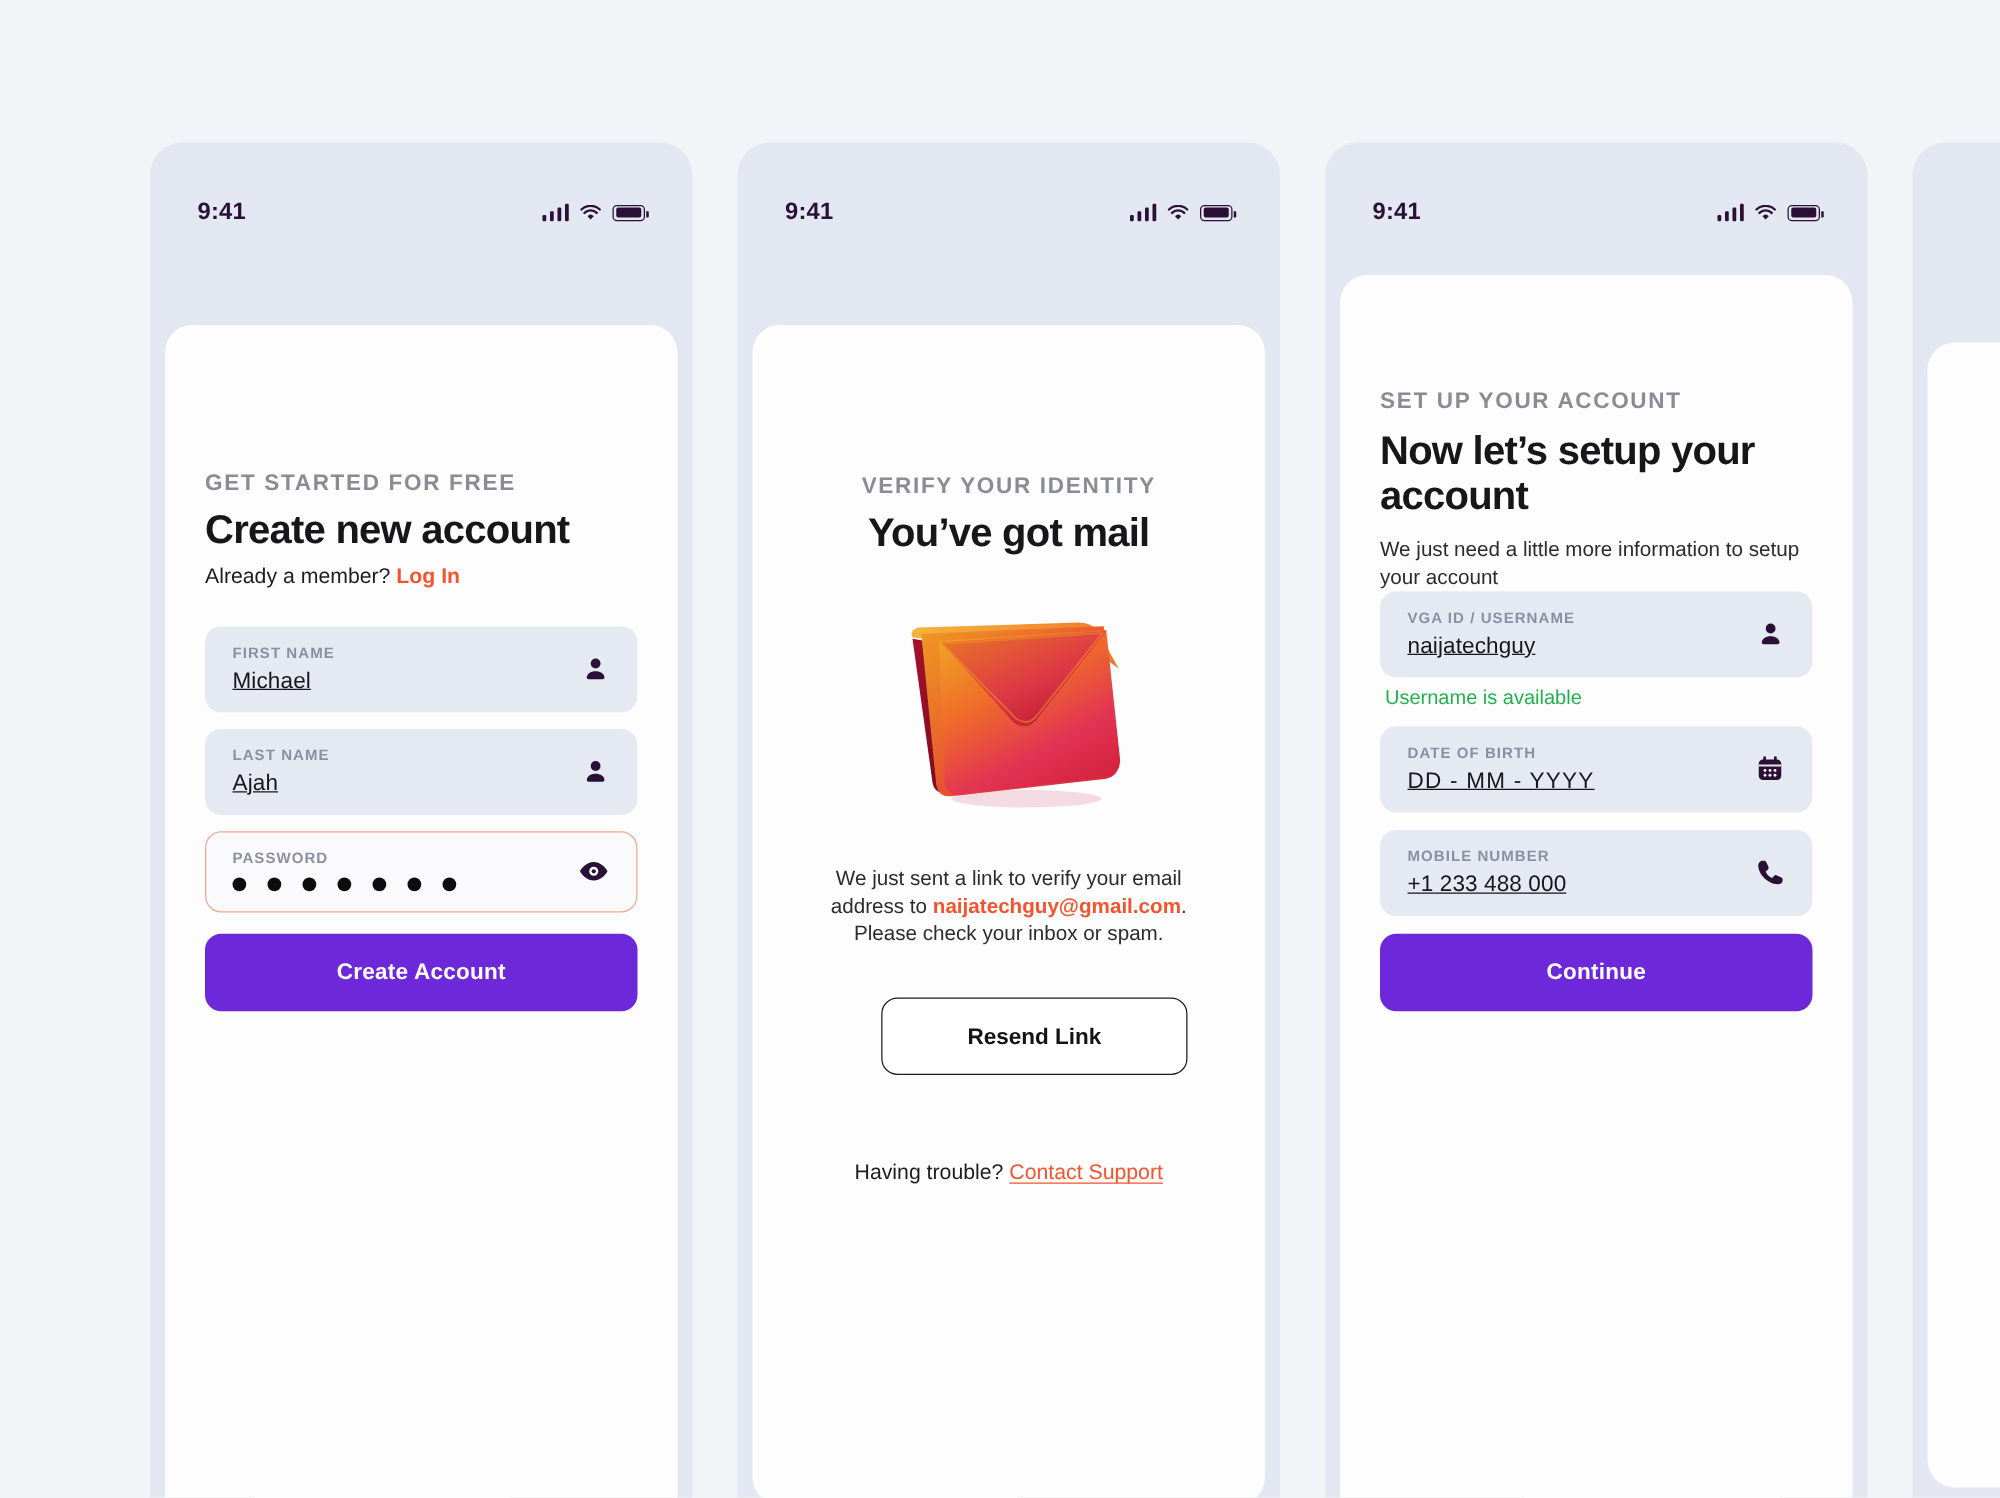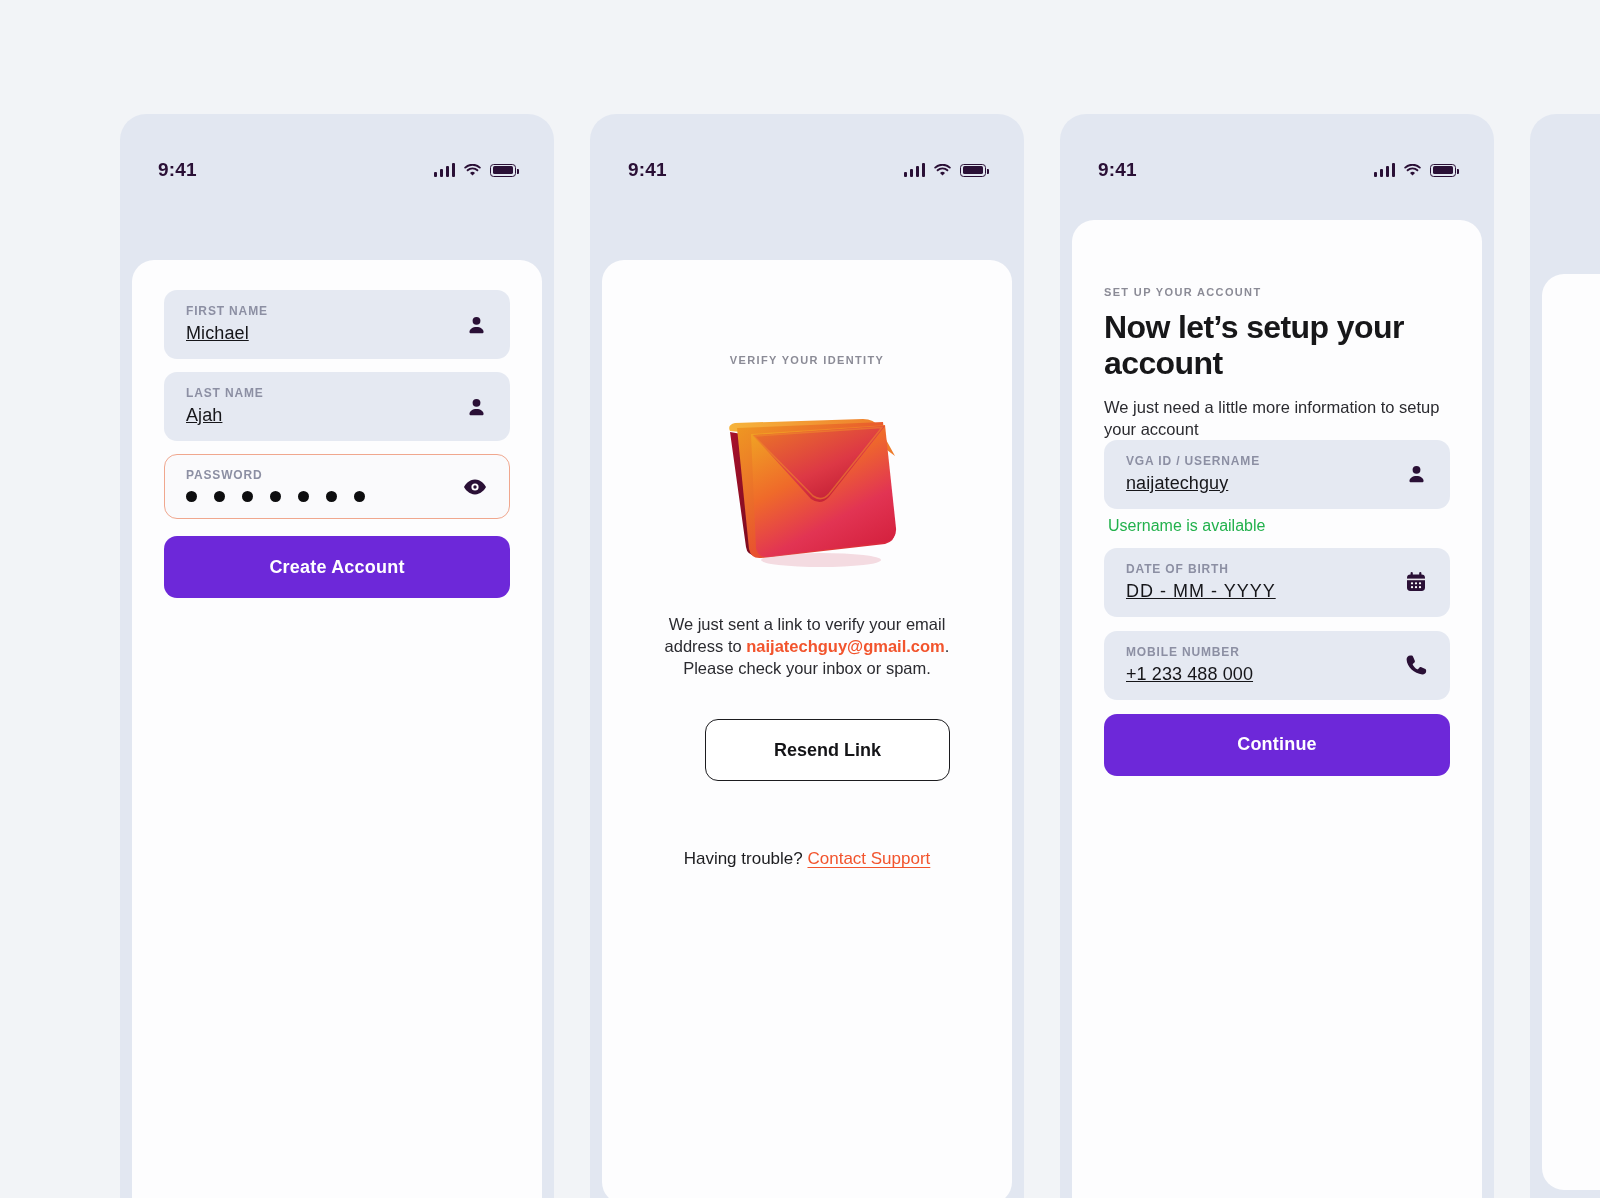--- a/index.html
+++ b/index.html
@@ -66,22 +66,22 @@
     border-radius:22px;
   }
   #phone-2 .screen { top:146px; bottom:106px; }
   #phone-3 .screen { top:106px; bottom:68px; }
   #phone-4 .screen { top:160px; bottom:120px; }
 
   .screen-inner { padding:0 32px; }
 
   
   .eyebrow {
-    font-size:11px; font-weight:700; letter-spacing:1.35px;
-    color:#8b8b96; text-transform:uppercase;
+    font-size:18px; font-weight:700; letter-spacing:1.35px;
+    color:#8b8b96; text-transform:uppercase;margin-top:24px;
   }
   .title {
     font-size:32px; font-weight:700; color:#171719;
     letter-spacing:-0.6px; line-height:1.12;
   }
   .subline { font-size:17px; color:#1d1d20; }
   .link-red { color:#f2542d; font-weight:700; }
   .desc { font-size:16.5px; color:#2b2b30; line-height:1.34; }
 
   
@@ -189,20 +189,25 @@
         </div>
         <div class="battery">
             <span></span>
           </div>
       </div>
     </div>
 
     <div class="screen">
       <div class="screen-inner">
 
+        <div class="s1-head">
+          <div class="eyebrow">GET STARTED FOR FREE</div>
+          <div class="title">Create new account</div>
+          <div class="subline"><span>Already a member? </span><span class="link-red">Log In</span></div>
+        </div>
 
         <div class="s1-fields">
 
           <div class="field">
             <div class="field-label">FIRST NAME</div>
             <div class="field-value">Michael</div>
             <div class="field-icon">
               <svg width="21" height="21" viewBox="0 0 22 22" fill="#2a1036">
                 <circle cx="11" cy="6.6" r="4.1"></circle>
                 <path d="M3.6 18.4c0-3.3 3.3-5.4 7.4-5.4s7.4 2.1 7.4 5.4c0 .9-.7 1.3-1.6 1.3H5.2c-.9 0-1.6-.4-1.6-1.3z"></path>
@@ -273,20 +278,21 @@
             <span></span>
           </div>
       </div>
     </div>
 
     <div class="screen">
       <div class="screen-inner">
 
         <div class="s2-head">
           <div class="eyebrow">VERIFY YOUR IDENTITY</div>
+          <div class="title">You’ve got mail</div>
         </div>
 
         <div class="s2-art">
           <svg width="188" height="165" viewBox="0 0 188 165">
             <defs>
               <linearGradient id="envFront" x1="0.15" y1="0" x2="0.75" y2="1">
                 <stop offset="0%" stop-color="#f0a024"></stop>
                 <stop offset="38%" stop-color="#ef6a2a"></stop>
                 <stop offset="72%" stop-color="#e23453"></stop>
                 <stop offset="100%" stop-color="#d5223f"></stop>

